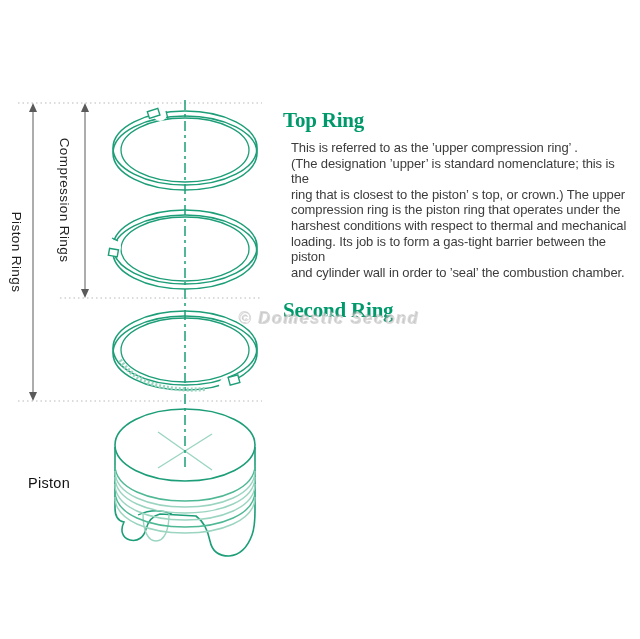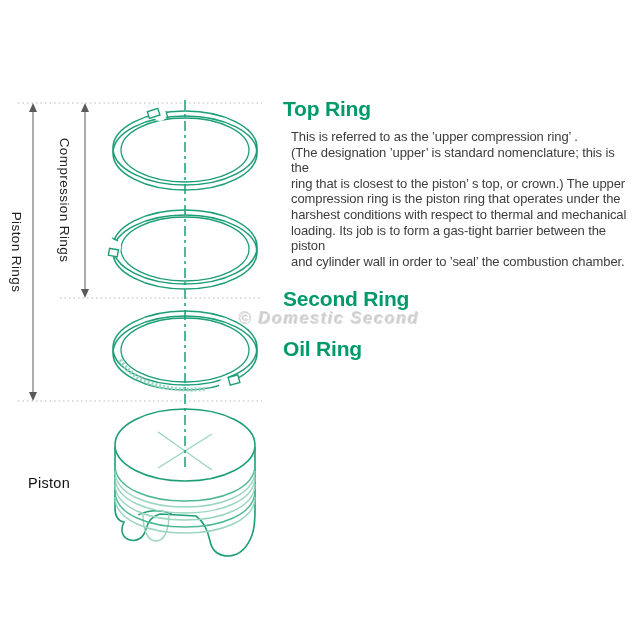--- a/index.html
+++ b/index.html
@@ -15,22 +15,22 @@
   .green{stroke:#1d9e78;fill:none;stroke-width:1.6;}
   .green-thin{stroke:#1d9e78;fill:none;stroke-width:1.3;}
   .lgreen{stroke:#9bd5c0;fill:none;stroke-width:1.4;}
   .mgreen{stroke:#4fb894;fill:none;stroke-width:1.4;}
   .centerline{stroke:#1d9e78;stroke-width:1.5;fill:none;stroke-dasharray:10 4 3 4;}
   .vlabel{font:13.5px "Liberation Sans",sans-serif;fill:#1f1f1f;letter-spacing:.4px;}
   .plabel{font:14.5px "Liberation Sans",sans-serif;fill:#111;letter-spacing:.3px;}
   
   .text-col{position:absolute;left:283px;top:96px;width:352px;}
   .section h2{
-    margin:1px 0 6px 0;font-size:21px;line-height:24px;font-weight:bold;
-    color:#00996b;letter-spacing:-.2px;
+    margin:12px 0 6px 0;font-size:21px;line-height:24px;font-weight:bold;
+    color:#00996b;letter-spacing:-.2px;font-family:Liberation Serif, serif;
   }
   .section p{
     margin:8px;font-size:13px;line-height:15.6px;color:#3c3c3c;
     white-space:pre-line;letter-spacing:-.1px;
   }
   .section + .section{margin-top:18px;}
   .section.oil{margin-top:26px;}
   
   .watermark{
     position:absolute;left:239px;top:309px;z-index:5;
@@ -138,18 +138,17 @@
 ring that is closest to the piston’ s top, or crown.) The upper
 compression ring is the piston ring that operates under the
 harshest  conditions with respect to thermal and mechanical
 loading. Its job is to form a gas-tight barrier between the piston
 and cylinder wall in order to ’seal’ the combustion chamber.</p>
     </div>
     <div class="section">
       <h2>Second Ring</h2>
     </div>
     <div class="section oil">
-      <h2>Oil Ring</h2>
     </div>
   </div>
 
   <div class="watermark">© Domestic Second</div>
 </div>
 
 </body></html>

